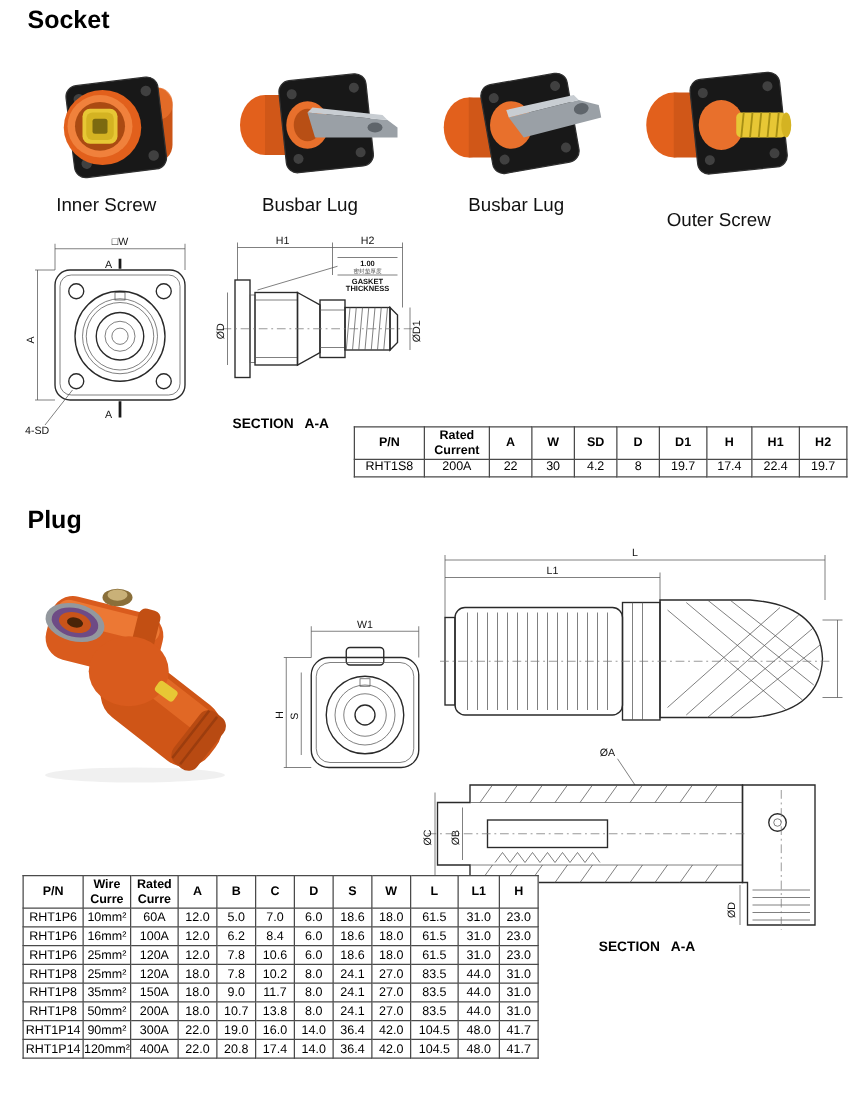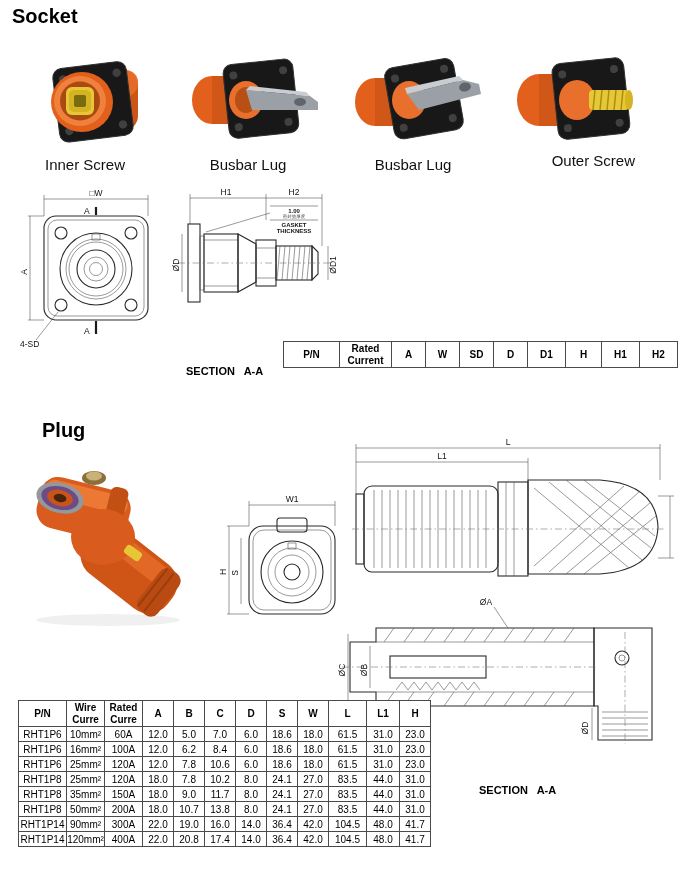--- a/index.html
+++ b/index.html
@@ -1,21 +1,21 @@
 <!DOCTYPE html>
 <html><head>
 <meta charset="utf-8">
 <style>
   * { margin:0; padding:0; box-sizing:border-box; }
   html,body { background:#fff; }
   body { font-family:"Liberation Sans","DejaVu Sans",sans-serif; color:#000; }
   .page { position:relative; width:684px; height:880px; background:#fff; overflow:hidden; }
   .heading { position:absolute; font-size:20px; font-weight:bold; color:#000; }
   .product-label { position:absolute; font-size:15px; color:#111; text-align:center; }
-  .caption { position:absolute; font-size:11px; font-weight:bold; white-space:pre; color:#000;margin-top:32px; }
+  .caption { position:absolute; font-size:11px; font-weight:bold; white-space:pre; color:#000; }
   .draw, .photo { position:absolute; }
   .draw svg, .photo svg { display:block; width:100%; height:100%; }
   .draw .ol { fill:none; stroke:#2a2a2a; stroke-width:1.1; }
   .draw .tn { fill:none; stroke:#555; stroke-width:0.6; }
   .draw .tk { fill:none; stroke:#1a1a1a; stroke-width:2.2; }
   .draw .cl { fill:none; stroke:#777; stroke-width:0.6; stroke-dasharray:7 3 1.5 3; }
   .draw text { fill:#111; font-size:8.5px; font-family:inherit; }
   .draw text.sm { font-size:6px; font-weight:bold; }
   .draw text.xs { font-size:4.5px; fill:#444; font-weight:normal; }
   table.spec { position:absolute; border-collapse:collapse; table-layout:fixed; background:#fff; }
@@ -23,21 +23,21 @@
      font-size:10px; padding:1px 0; overflow:hidden; color:#000; }
   table.spec th { font-weight:bold; line-height:1.15; }
   #socket-table td { height:13px; line-height:1.05; }
   #plug-table td { height:15px; line-height:1.1; }
 </style>
 </head>
 <body>
 
 <div class="page">
 
-  <div class="heading" style="left:12px; top:5px;">Socket</div>
+  <div class="heading" style="left:22px; top:5px;">Socket</div>
 
   <div class="photo" style="left:28px; top:50px; width:130px; height:102px;">
     <svg viewBox="0 0 130 102">
       <rect x="60" y="20" width="50" height="60" rx="14" fill="#cb5517"></rect>
       <rect x="60" y="20" width="50" height="26" rx="12" fill="#e8702c" opacity="0.8"></rect>
       <g transform="rotate(-7 64 52)">
         <rect x="28" y="15" width="74" height="74" rx="9" fill="#181818" stroke="#303030"></rect>
         <circle cx="38" cy="26" r="4.2" fill="#404040"></circle>
           <circle cx="92" cy="26" r="4.2" fill="#404040"></circle>
         <circle cx="38" cy="78" r="4.2" fill="#404040"></circle>
@@ -109,21 +109,21 @@
           <line x1="111" y1="40" x2="109" y2="60"></line>
         <line x1="118" y1="40" x2="116" y2="60"></line>
       </g>
       <ellipse cx="124" cy="50" rx="4" ry="10" fill="#d4b322"></ellipse>
     </svg>
   </div>
 
   <div class="product-label" style="left:25px;  top:156px; width:120px;">Inner Screw</div>
   <div class="product-label" style="left:188px; top:156px; width:120px;">Busbar Lug</div>
   <div class="product-label" style="left:353px; top:156px; width:120px;">Busbar Lug</div>
-  <div class="product-label" style="left:515px; top:152px; width:120px;text-align:right;">Outer Screw</div>
+  <div class="product-label" style="left:515px; top:168px; width:120px;">Outer Screw</div>
 
   <div class="draw" style="left:18px; top:188px; width:152px; height:162px;">
     <svg viewBox="0 0 152 162">
       <line class="tn" x1="26" y1="28" x2="26" y2="7"></line>
         <line class="tn" x1="130" y1="28" x2="130" y2="7"></line>
       <line class="tn" x1="26" y1="11" x2="130" y2="11"></line>
       <text x="78" y="8" text-anchor="middle">□W</text>
       <rect class="ol" x="26" y="28" width="104" height="104" rx="12"></rect>
       <rect class="tn" x="30" y="32" width="96" height="96" rx="9"></rect>
       <circle class="ol" cx="43" cy="45" r="6"></circle>
@@ -219,24 +219,36 @@
           <th>W</th>
           <th>SD</th>
           <th>D</th>
           <th>D1</th>
           <th>H</th>
           <th>H1</th>
           <th>H2</th>
         </tr>
       </thead>
       <tbody>
+        <tr>
+          <td>RHT1S8</td>
+          <td>200A</td>
+          <td>22</td>
+          <td>30</td>
+          <td>4.2</td>
+          <td>8</td>
+          <td>19.7</td>
+          <td>17.4</td>
+          <td>22.4</td>
+          <td>19.7</td>
+        </tr>
       </tbody>
     </table>
 
-  <div class="heading" style="left:22px; top:419px;margin-left:20px;">Plug</div>
+  <div class="heading" style="left:22px; top:405px;">Plug</div>
 
   <div class="photo" style="left:8px; top:452px; width:190px; height:180px;">
     <svg viewBox="0 0 190 180">
       <ellipse cx="100" cy="168" rx="72" ry="6" fill="#000" opacity="0.06"></ellipse>
       <g transform="rotate(14 70 55)">
         <rect x="30" y="30" width="92" height="52" rx="18" fill="#d95b1d"></rect>
         <rect x="34" y="34" width="84" height="18" rx="9" fill="#ef7e38" opacity="0.85"></rect>
         <rect x="98" y="26" width="18" height="60" rx="6" fill="#c24f13"></rect>
       </g>
       <g transform="rotate(38 120 115)">

